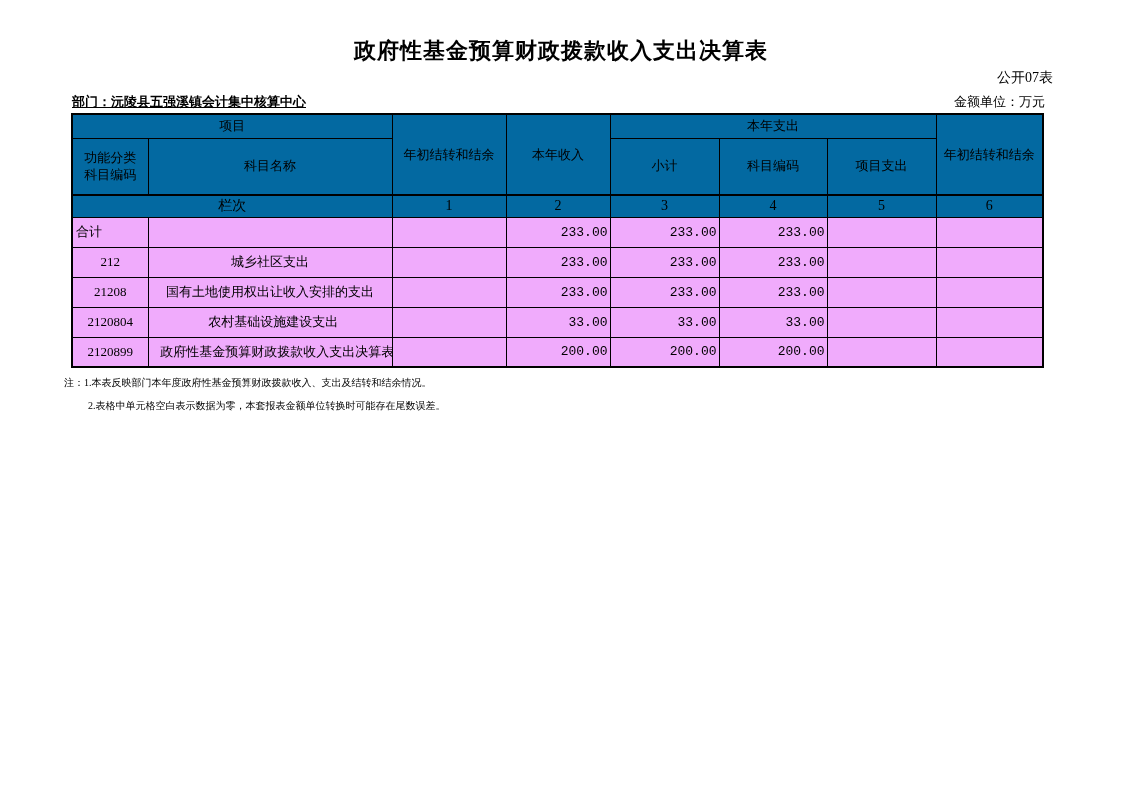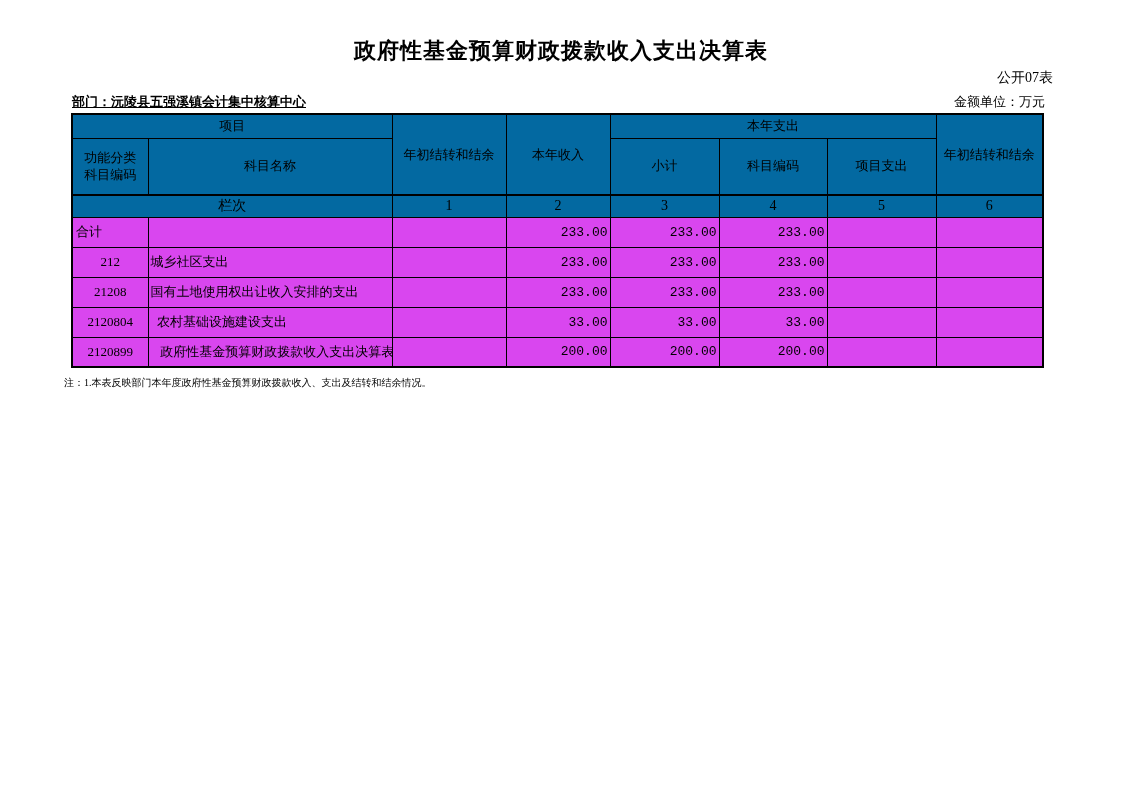--- a/index.html
+++ b/index.html
@@ -42,26 +42,26 @@
     font-weight: normal;
     vertical-align: middle;
     overflow: hidden;
     padding: 0 2px;
   }
   thead th { background: #0369a1; text-align: center; }
   tr.h1 { height: 24px; }
   tr.h2 { height: 57px; }
   tr.lanci { height: 22px; }
   tr.lanci th { border-top-width: 2px; font-size: 14px; }
-  tbody tr { height: 30px; background: #d946ef; }
+  tbody tr { height: 30px; background: #f0abfc; }
   tbody td { border-top-width: 2px; border-bottom-width: 2px; }
   .code-h { white-space: pre-line; line-height: 17px; text-align: center; }
   td.code { text-align: center; }
   td.code.left { text-align: left; padding-left: 3px; }
-  td.name { text-align: left; white-space: pre; padding-left: 3px; }
+  td.name { text-align: center; white-space: pre; padding-left: 3px; }
   td.num { text-align: right; padding-right: 4px; font-family: Liberation Mono, monospace; }
   .notes {
     position: absolute; top: 371px; left: 64px;
     font-size: 10px; line-height: 23px;
   }
   .note.n2 { margin-left: 24px; }
 </style>
 </head>
 <body>
 
@@ -156,13 +156,14 @@
       <td class="num">200.00</td>
       <td class="num">200.00</td>
       <td class="num"></td>
       <td class="num"></td>
     </tr>
   </tbody>
 </table>
 
 <div class="notes">
   <div class="note n1">注：1.本表反映部门本年度政府性基金预算财政拨款收入、支出及结转和结余情况。</div>
+  <div class="note n2">2.表格中单元格空白表示数据为零，本套报表金额单位转换时可能存在尾数误差。</div>
 </div>
 
 </body></html>

